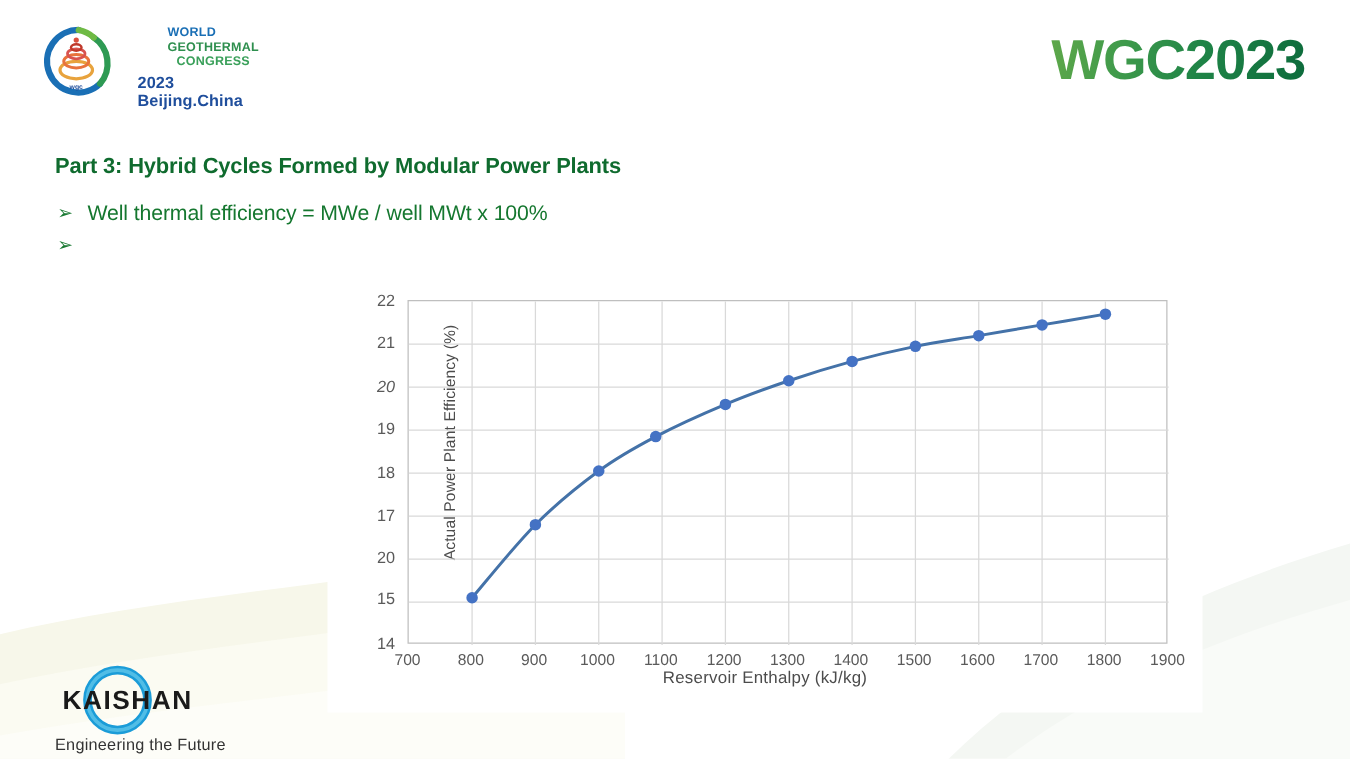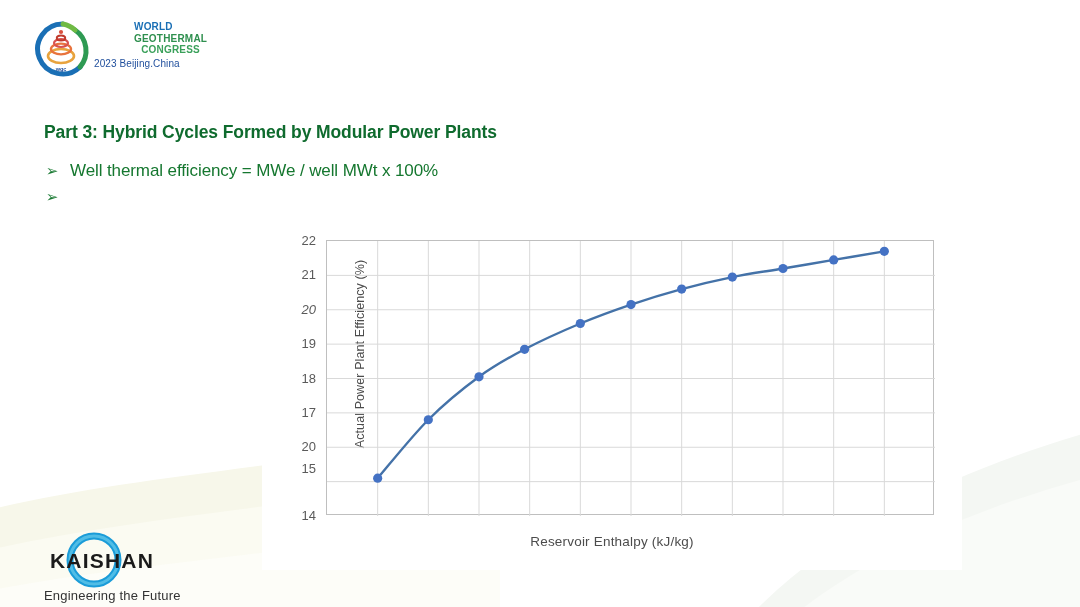--- a/index.html
+++ b/index.html
@@ -31,22 +31,23 @@
   .wgc-line{
     font-family:"Liberation Sans", sans-serif;
     font-weight:bold; letter-spacing:.2px; line-height:11.5px;
     font-size:10px;
     margin-left:40px;
   }
   .wgc-l1{ color:#1a6fb5; }
   .wgc-l2{ color:#2e8f4e; }
   .wgc-l3{ color:#3aa05a;text-align:center; }
   .wgc-sub{
-    color:#1f4e9c; font-size:10px; font-weight:normal; margin-top:2px;
+    color:#1f4e9c; font-size:13px; font-weight:bold; margin-top:2px;
     letter-spacing:.1px;
+    margin-left:16px;
   }
 
   .wgc2023{
     position:absolute; right:36px; top:22px;
     font-size:45px; font-weight:bold; letter-spacing:-1px;
     background:linear-gradient(100deg,#5fa84a 0%, #3f9a4b 28%, #1f8447 58%, #0d6b3c 100%);
     -webkit-background-clip:text; background-clip:text;
     color:transparent; -webkit-text-fill-color:transparent;
     font-family:"Liberation Sans", sans-serif;
   }
@@ -140,39 +141,40 @@
       <text x="27" y="51" font-size="5.5" font-weight="bold" fill="#1f4e9c" text-anchor="middle" font-family="Liberation Sans, sans-serif">wgc</text>
     </svg>
     <div class="wgc-wordmark">
       <div class="wgc-line wgc-l1">WORLD</div>
       <div class="wgc-line wgc-l2">GEOTHERMAL</div>
       <div class="wgc-line wgc-l3">CONGRESS</div>
       <div class="wgc-sub">2023 Beijing.China</div>
     </div>
   </div>
 
+  <div class="wgc2023">WGC2023</div>
 </div>
 
 <div class="slide-title">Part 3: Hybrid Cycles Formed by Modular Power Plants</div>
 
 <div class="bullets">
   <div class="bullet">
     <span class="arrow">➢</span>
     <span>Well thermal efficiency = MWe / well MWt x 100%</span>
   </div>
   <div class="bullet">
     <span class="arrow">➢</span>
   </div>
 </div>
 
 <div class="chart-wrap">
   <div class="y-axis-title">Actual Power Plant Efficiency (%)</div>
   <div class="ylabels">
       <div class="ylab" style="top: 290px;">14</div>
-      <div class="ylab" style="top: 243px;">15</div>
+      <div class="ylab" style="top: 254px;">15</div>
       <div class="ylab" style="top: 221.25px;">20</div>
       <div class="ylab" style="top: 186.875px;">17</div>
       <div class="ylab" style="top: 152.5px;">18</div>
       <div class="ylab" style="top: 118.125px;">19</div>
       <div class="ylab" style="top: 83.75px; font-style: italic;">20</div>
       <div class="ylab" style="top: 49.375px;">21</div>
       <div class="ylab" style="top: 15px;">22</div>
     </div>
   <div class="plot">
     <svg class="grid" width="608" height="275">
@@ -203,20 +205,35 @@
         <circle cx="197.60" cy="108.28" r="4.6" fill="#4472c4"></circle>
         <circle cx="253.33" cy="82.50" r="4.6" fill="#4472c4"></circle>
         <circle cx="304.00" cy="63.59" r="4.6" fill="#4472c4"></circle>
         <circle cx="354.67" cy="48.12" r="4.6" fill="#4472c4"></circle>
         <circle cx="405.33" cy="36.09" r="4.6" fill="#4472c4"></circle>
         <circle cx="456.00" cy="27.50" r="4.6" fill="#4472c4"></circle>
         <circle cx="506.67" cy="18.91" r="4.6" fill="#4472c4"></circle>
         <circle cx="557.33" cy="10.31" r="4.6" fill="#4472c4"></circle>
       </svg>
   </div>
+  <div class="xlabels">
+      <div class="xlab" style="left: 64px;">700</div>
+      <div class="xlab" style="left: 114.667px;">800</div>
+      <div class="xlab" style="left: 165.333px;">900</div>
+      <div class="xlab" style="left: 216px;">1000</div>
+      <div class="xlab" style="left: 266.667px;">1100</div>
+      <div class="xlab" style="left: 317.333px;">1200</div>
+      <div class="xlab" style="left: 368px;">1300</div>
+      <div class="xlab" style="left: 418.667px;">1400</div>
+      <div class="xlab" style="left: 469.333px;">1500</div>
+      <div class="xlab" style="left: 520px;">1600</div>
+      <div class="xlab" style="left: 570.667px;">1700</div>
+      <div class="xlab" style="left: 621.333px;">1800</div>
+      <div class="xlab" style="left: 672px;">1900</div>
+    </div>
   <div class="x-axis-title">Reservoir  Enthalpy (kJ/kg)</div>
 </div>
 
 <div class="kaishan">
   <svg class="kaishan-ring" viewBox="0 0 84 56">
     <circle cx="42" cy="28" r="24" fill="none" stroke="#1b9cd8" stroke-width="7"></circle>
     <circle cx="42" cy="28" r="24" fill="none" stroke="#5fc6ea" stroke-width="3" opacity=".8"></circle>
   </svg>
   <div class="kaishan-name">KAISHAN</div>
   <div class="kaishan-tag">Engineering the Future</div>

